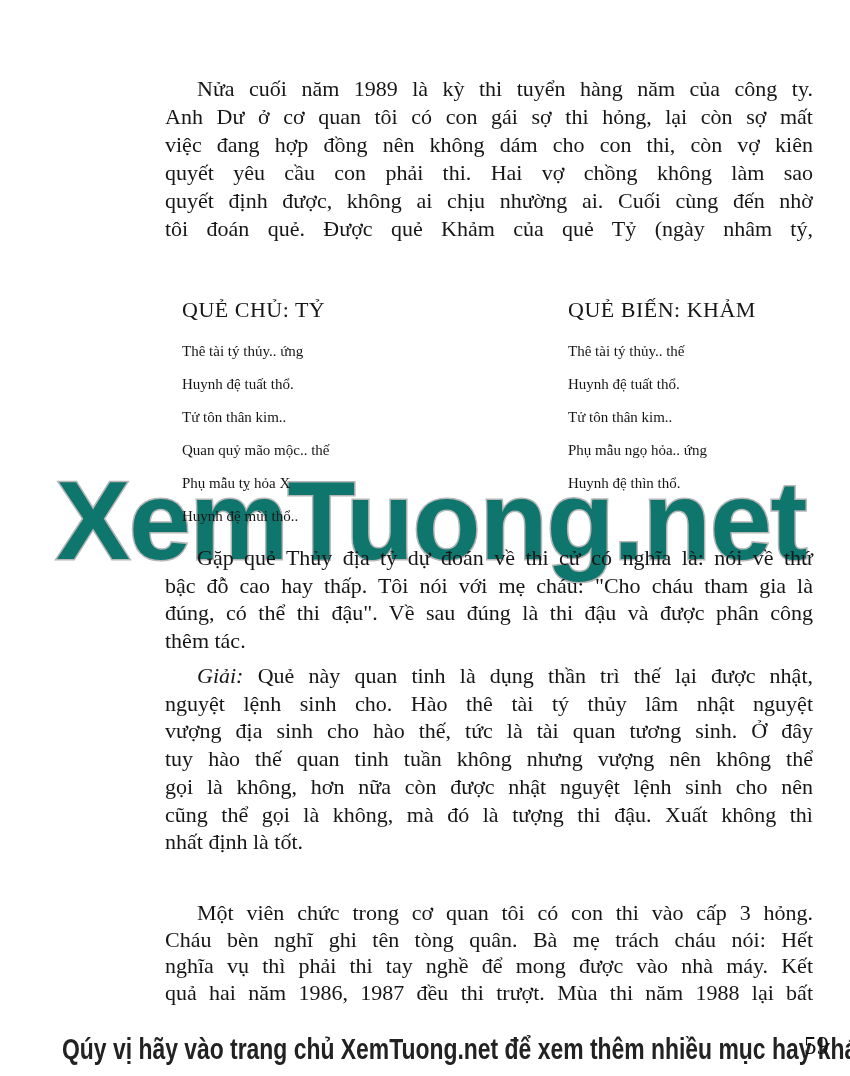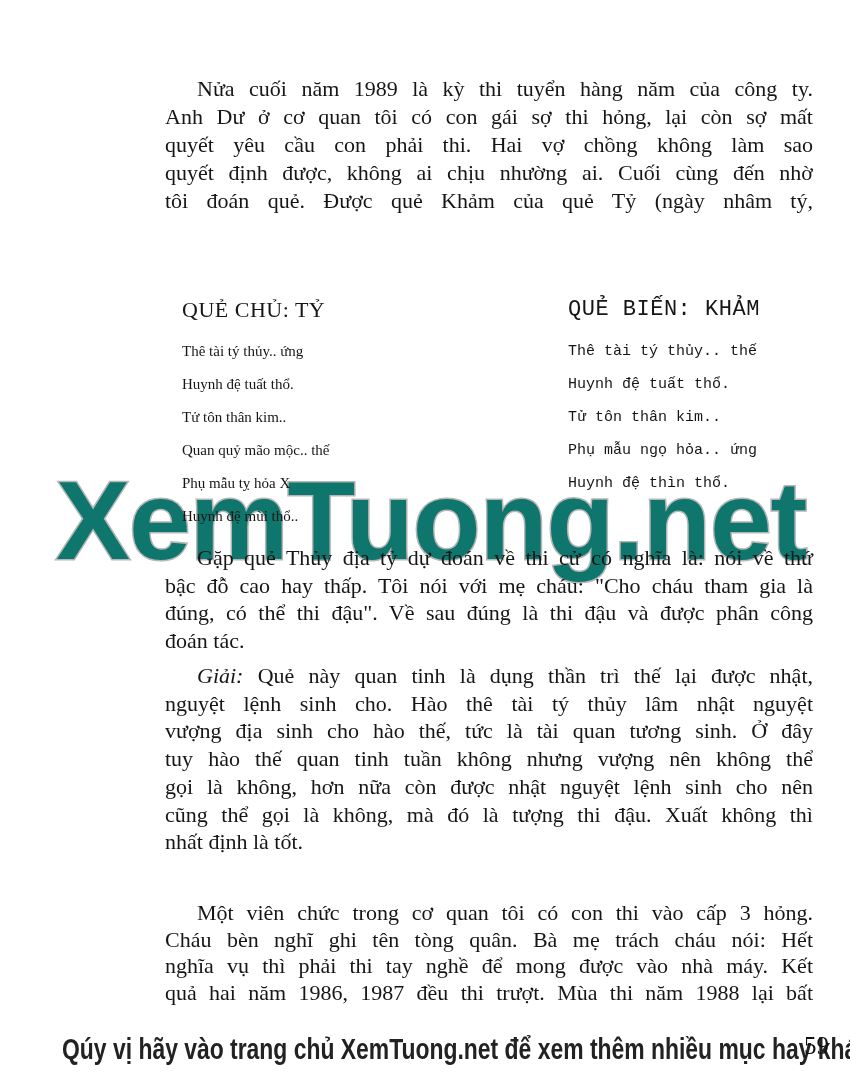--- a/index.html
+++ b/index.html
@@ -17,21 +17,21 @@
   #p2 { left:165px; top:544px; width:648px; line-height:27.5px; }
   #p3 { left:165px; top:662px; width:648px; line-height:27.7px; }
   #p4 { left:165px; top:861px; width:648px; line-height:27px; }
   #p5 { left:165px; top:900px; width:648px; line-height:26.5px; }
 
   .lead-italic { font-style:italic;margin-top:48px; }
   .lead-bold-italic { font-style:italic; font-weight:bold; }
 
   .hex-col { position:absolute; z-index:2; }
   #hex-left  { left:182px; top:297px; }
-  #hex-right { left:568px; top:297px;font-family:Liberation Mono, monospace; }
+  #hex-right { left:568px; top:297px; }
   .hex-title { font-size:22px; line-height:26px; letter-spacing:0.5px; white-space:nowrap; }
   .hex-rows  { margin-top:12px; }
   .hex-rows .row { font-size:15px; line-height:33px; white-space:nowrap; }
 
   .watermark {
     position:absolute; z-index:1; left:56px; top:466px;
     font-family:"Liberation Sans", sans-serif; font-weight:bold;
     font-size:111px; line-height:1; letter-spacing:-1px; white-space:nowrap;
     color:#0f766e;
     -webkit-text-stroke:3px rgba(158,158,158,0.75);
@@ -53,20 +53,21 @@
 </head>
 <body>
 
 <div class="page">
 
   <div class="watermark">XemTuong.net</div>
 
   <div id="p1" class="para">
     <div class="line indent">Nửa cuối năm 1989 là kỳ thi tuyển hàng năm của công ty.</div>
     <div class="line">Anh Dư ở cơ quan tôi có con gái sợ thi hỏng, lại còn sợ mất</div>
+    <div class="line">việc đang hợp đồng nên không dám cho con thi, còn vợ kiên</div>
     <div class="line">quyết yêu cầu con phải thi. Hai vợ chồng không làm sao</div>
     <div class="line">quyết định được, không ai chịu nhường ai. Cuối cùng đến nhờ</div>
     <div class="line">tôi đoán quẻ. Được quẻ Khảm của quẻ Tỷ (ngày nhâm tý,</div>
   </div>
 
   <div id="hex-left" class="hex-col">
     <div class="hex-title">QUẺ CHỦ: TỶ</div>
     <div class="hex-rows">
       <div class="row">Thê tài tý thủy.. ứng</div>
       <div class="row">Huynh đệ tuất thổ.</div>
@@ -85,21 +86,21 @@
       <div class="row">Tử tôn thân kim..</div>
       <div class="row">Phụ mẫu ngọ hỏa.. ứng</div>
       <div class="row">Huynh đệ thìn thổ.</div>
     </div>
   </div>
 
   <div id="p2" class="para">
     <div class="line indent">Gặp quẻ Thủy địa tỷ dự đoán về thi cử có nghĩa là: nói về thứ</div>
     <div class="line">bậc đỗ cao hay thấp. Tôi nói với mẹ cháu: "Cho cháu tham gia là</div>
     <div class="line">đúng, có thể thi đậu". Về sau đúng là thi đậu và được phân công</div>
-    <div class="line last">đoán tác.</div>
+    <div class="line last">thêm tác.</div>
   </div>
 
   <div id="p3" class="para">
     <div class="line indent"><span class="lead-italic">Giải:</span><span> Quẻ này quan tinh là dụng thần trì thế lại được nhật,</span></div>
     <div class="line">nguyệt lệnh sinh cho. Hào thê tài tý thủy lâm nhật nguyệt</div>
     <div class="line">vượng địa sinh cho hào thế, tức là tài quan tương sinh. Ở đây</div>
     <div class="line">tuy hào thế quan tinh tuần không nhưng vượng nên không thể</div>
     <div class="line">gọi là không, hơn nữa còn được nhật nguyệt lệnh sinh cho nên</div>
     <div class="line">cũng thể gọi là không, mà đó là tượng thi đậu. Xuất không thì</div>
     <div class="line last">nhất định là tốt.</div>

